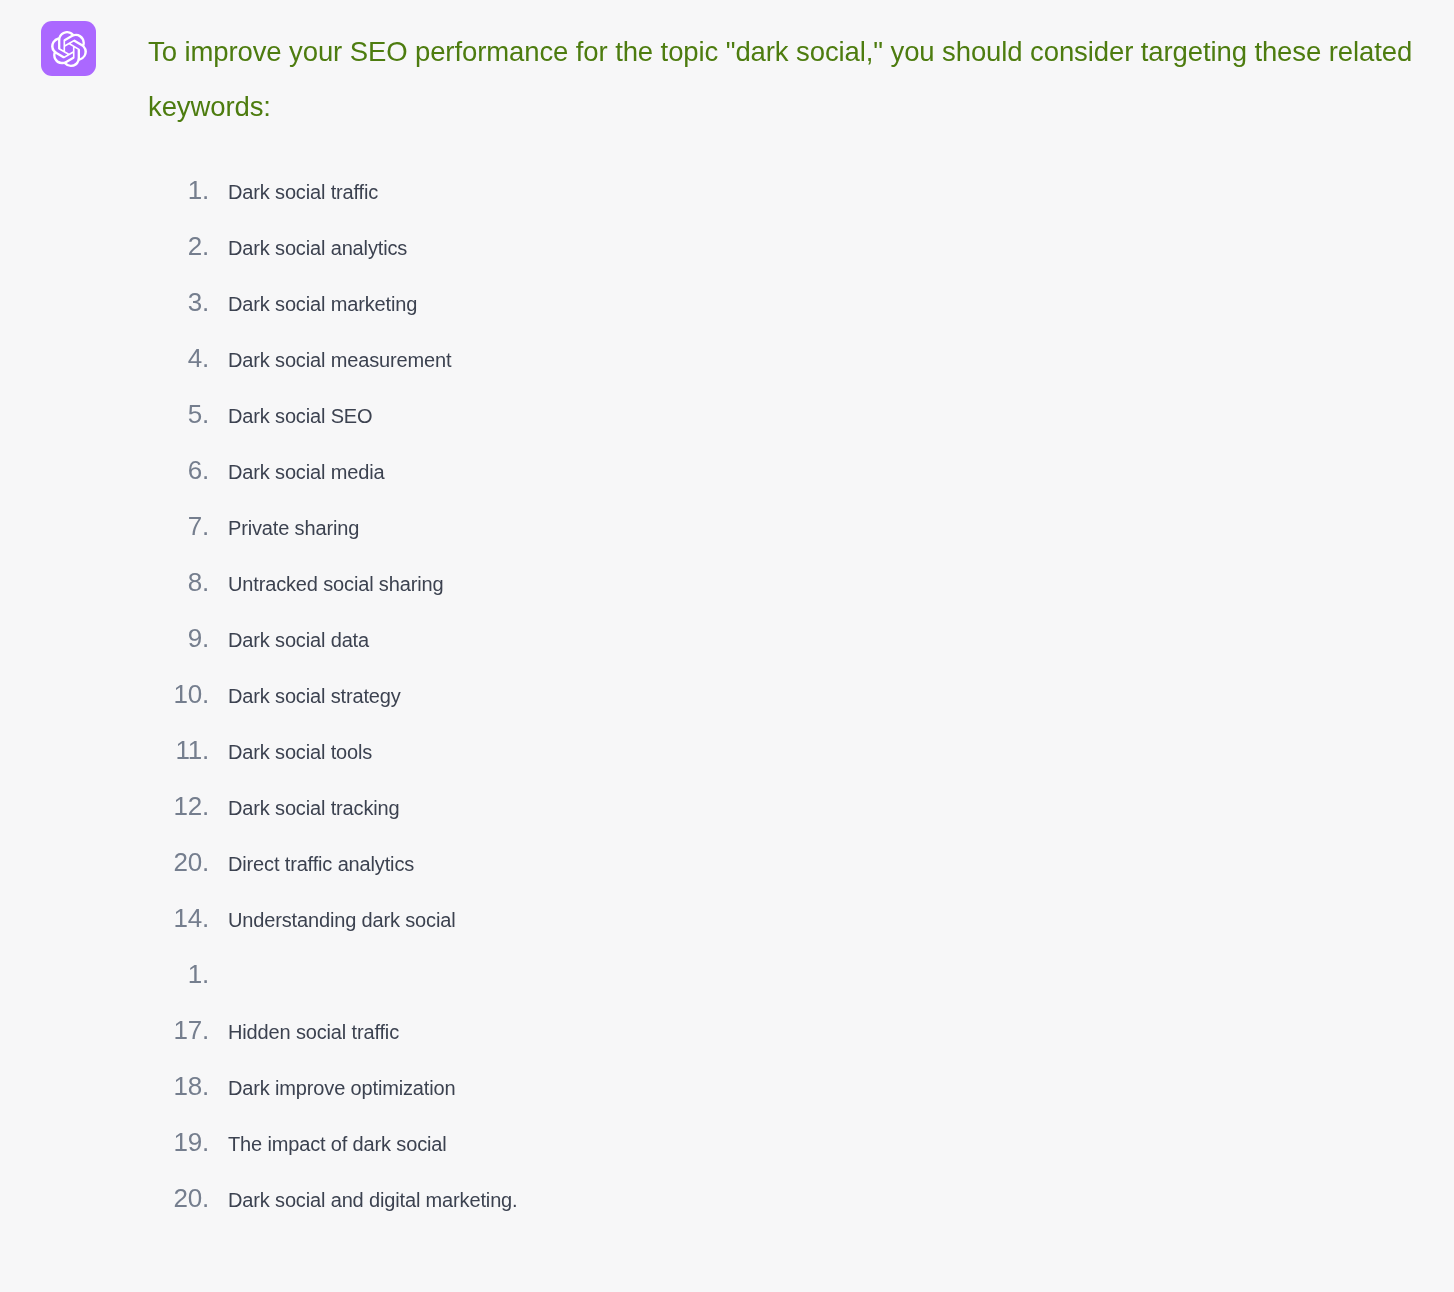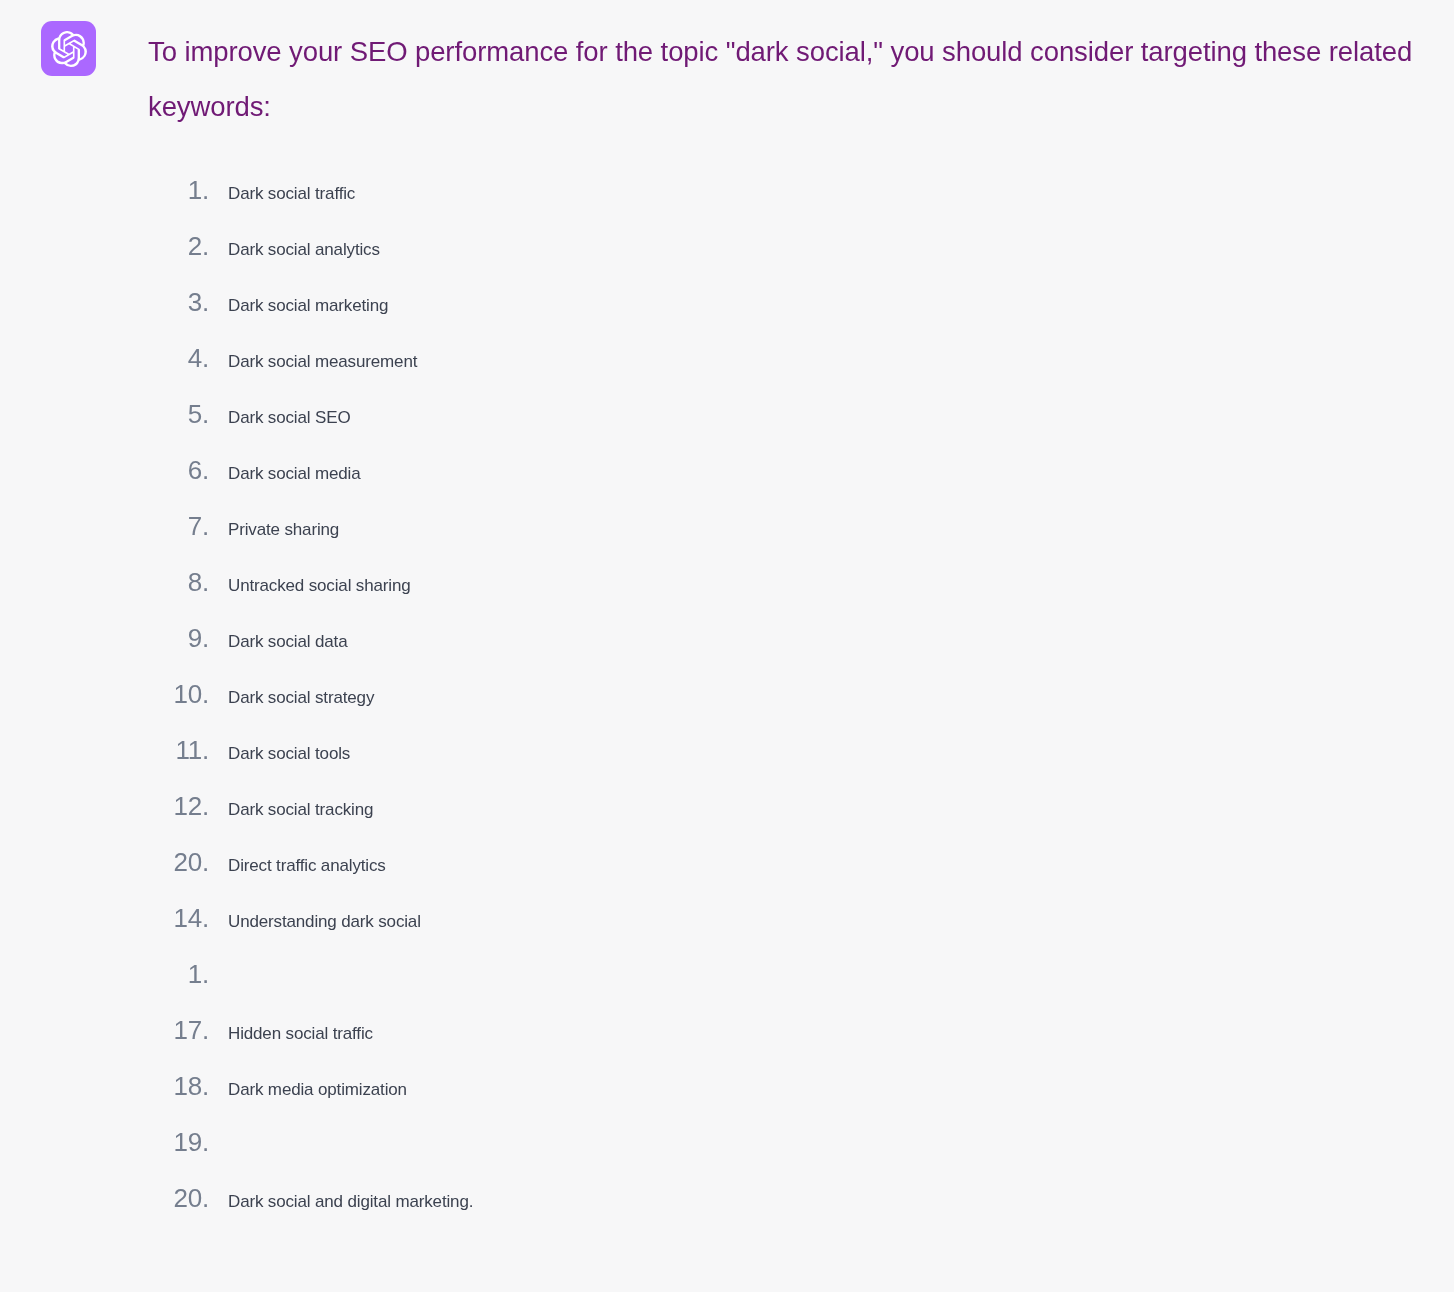--- a/index.html
+++ b/index.html
@@ -38,21 +38,21 @@
     display: block;
   }
 
   .content {
     margin-left: 52px;
     width: 1290px;
     padding-top: 3px;
   }
 
   .intro {
-    color: #701a75;
+    color: #4d7c0f;
     font-size: 27.5px;
     line-height: 55px;
     letter-spacing: -0.1px;
     margin: 0;
     font-weight: 400;
   }
 
   .kw-list {
     list-style: none;
     margin: 28px 0 0 0;
@@ -71,21 +71,21 @@
     flex: 0 0 61px;
     text-align: right;
     color: #757E8E;
     font-size: 26px;
     letter-spacing: -0.2px;
   }
 
   .kw-label {
     margin-left: 19px;
     color: #3C4250;
-    font-size: 17px;
+    font-size: 20px;
     letter-spacing: -0.15px;
   }
 </style>
 </head>
 <body>
 
 <div class="message">
 
   <div class="avatar">
     <span>
@@ -158,24 +158,25 @@
       </li>
       <li class="kw-item">
         <span class="kw-num">1.</span>
       </li>
       <li class="kw-item">
         <span class="kw-num">17.</span>
         <span class="kw-label">Hidden social traffic</span>
       </li>
       <li class="kw-item">
         <span class="kw-num">18.</span>
-        <span class="kw-label">Dark media optimization</span>
+        <span class="kw-label">Dark improve optimization</span>
       </li>
       <li class="kw-item">
         <span class="kw-num">19.</span>
+        <span class="kw-label">The impact of dark social</span>
       </li>
       <li class="kw-item">
         <span class="kw-num">20.</span>
         <span class="kw-label">Dark social and digital marketing.</span>
       </li>
     </ol>
 
   </div>
 </div>
 

